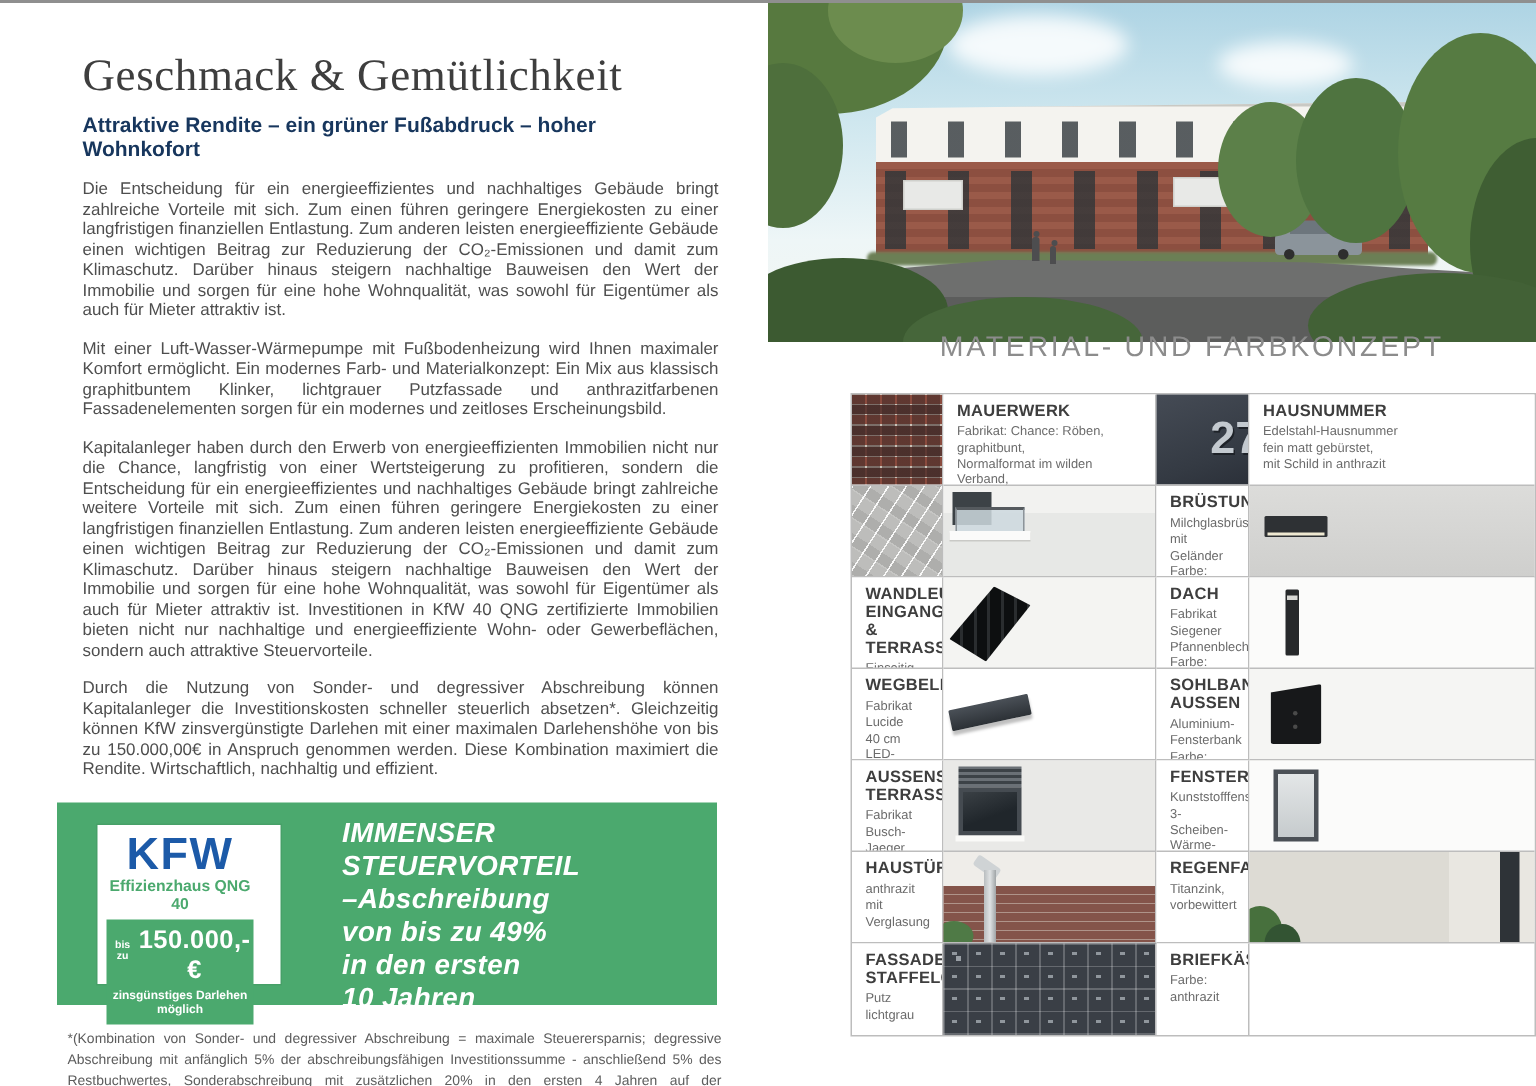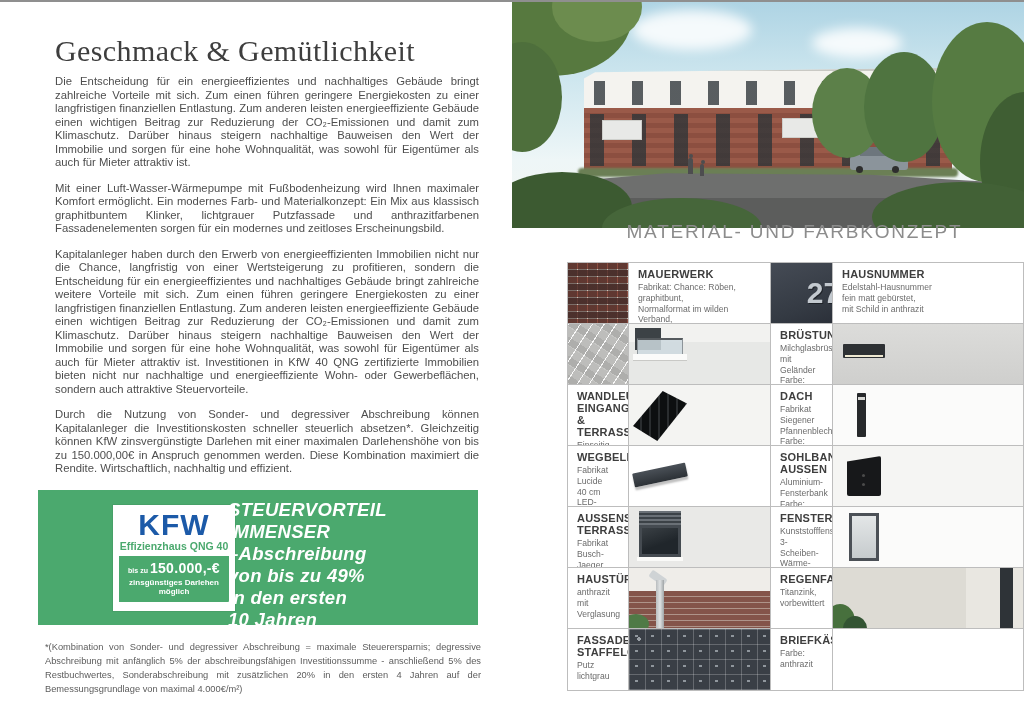--- a/index.html
+++ b/index.html
@@ -8,27 +8,27 @@
   .page { position:absolute; inset:0; width:1024px; height:528px; background:#fff; }
   .top-edge { position:absolute; top:0; left:0; width:1024px; height:2px; background:#8f8f8f; z-index:9; }
 
   
   .left-col { position:absolute; left:55px; top:34px; width:424px; }
   .doc-title { font-family:"Liberation Serif", serif; font-weight:400; font-size:30px; color:#3e3e3e; letter-spacing:.4px; margin-bottom:7px; }
   .doc-subtitle { font-size:14px; font-weight:bold; color:#17365d; margin-bottom:13px; }
   .para { font-size:11.3px; line-height:13.5px; color:#4e4e4e; text-align:justify; margin-bottom:12px; }
 
   .kfw-box { position:relative; margin:14px 0 0 -17px; width:440px; height:135px; background:#4BA96E; }
-  .kfw-card { position:absolute; left:27px; top:15px; width:122px; height:106px; background:#ffffff; padding:6px 6px 6px 6px; text-align:center; box-shadow:0 0 0 1px rgba(0,0,0,.05);margin-left:48px; }
+  .kfw-card { position:absolute; left:27px; top:15px; width:122px; height:106px; background:#ffffff; padding:6px 18px 6px 6px; text-align:center; box-shadow:0 0 0 1px rgba(0,0,0,.05); }
   .kfw-logo { color:#1C5AA8; font-weight:bold; font-size:30px; line-height:28px; letter-spacing:1px; }
   .kfw-caption { color:#4BA96E; font-weight:bold; font-size:10.5px; margin:1px 0 4px 0; }
   .kfw-subbox { background:#4BA96E; color:#fff; padding:4px 2px 5px 2px; }
   .kfw-amount-row { display:flex; align-items:baseline; justify-content:center; gap:2px; }
   .kfw-amount-prefix { font-size:7px; font-weight:bold; }
-  .kfw-amount { font-size:14px; font-weight:bold; letter-spacing:.3px; }
+  .kfw-amount { font-size:17px; font-weight:bold; letter-spacing:.3px; }
   .kfw-note { font-size:8px; font-weight:bold; line-height:9.5px; margin-top:2px; white-space:pre-line;text-align:center; }
   .kfw-claim { position:absolute; left:190px; top:9px; color:#ffffff; font-weight:bold; font-style:italic; font-size:18.5px; line-height:22px; letter-spacing:.3px; }
 
   .footnote { font-size:9.3px; line-height:14.2px; color:#5c5c5c; text-align:justify; margin:15px 0 0 -10px; width:436px; }
 
   
   .hero { position:absolute; left:512px; top:2px; width:512px; height:226px; overflow:hidden;
           background:linear-gradient(180deg,#aed4e4 0%,#cfe7ef 35%,#eef6f7 70%,#f3f5f1 100%); }
   .blob { position:absolute; border-radius:50%; }
   .cloud { background:rgba(255,255,255,.85); filter:blur(6px); }
@@ -121,41 +121,42 @@
       mask:repeating-linear-gradient(180deg, rgba(0,0,0,0) 0 6px, #000 6px 8px, rgba(0,0,0,0) 8px 15px); }
 </style>
 </head>
 <body>
 
 <div class="page">
   <div class="top-edge"></div>
 
   <div class="left-col">
     <h1 class="doc-title">Geschmack &amp; Gemütlichkeit</h1>
+    <h2 class="doc-subtitle">Attraktive Rendite – ein grüner Fußabdruck – hoher Wohnkofort</h2>
     <p class="para">Die Entscheidung für ein energieeffizientes und nachhaltiges Gebäude bringt zahlreiche Vorteile mit sich. Zum einen führen geringere Energiekosten zu einer langfristigen finanziellen Entlastung. Zum anderen leisten energieeffiziente Gebäude einen wichtigen Beitrag zur Reduzierung der CO₂-Emissionen und damit zum Klimaschutz. Darüber hinaus steigern nachhaltige Bauweisen den Wert der Immobilie und sorgen für eine hohe Wohnqualität, was sowohl für Eigentümer als auch für Mieter attraktiv ist.</p>
     <p class="para">Mit einer Luft-Wasser-Wärmepumpe mit Fußbodenheizung wird Ihnen maximaler Komfort ermöglicht. Ein modernes Farb- und Materialkonzept: Ein Mix aus klassisch graphitbuntem Klinker, lichtgrauer Putzfassade und anthrazitfarbenen Fassadenelementen sorgen für ein modernes und zeitloses Erscheinungsbild.</p>
     <p class="para">Kapitalanleger haben durch den Erwerb von energieeffizienten Immobilien nicht nur die Chance, langfristig von einer Wertsteigerung zu profitieren, sondern die Entscheidung für ein energieeffizientes und nachhaltiges Gebäude bringt zahlreiche weitere Vorteile mit sich. Zum einen führen geringere Energiekosten zu einer langfristigen finanziellen Entlastung. Zum anderen leisten energieeffiziente Gebäude einen wichtigen Beitrag zur Reduzierung der CO₂-Emissionen und damit zum Klimaschutz. Darüber hinaus steigern nachhaltige Bauweisen den Wert der Immobilie und sorgen für eine hohe Wohnqualität, was sowohl für Eigentümer als auch für Mieter attraktiv ist. Investitionen in KfW 40 QNG zertifizierte Immobilien bieten nicht nur nachhaltige und energieeffiziente Wohn- oder Gewerbeflächen, sondern auch attraktive Steuervorteile.</p>
     <p class="para">Durch die Nutzung von Sonder- und degressiver Abschreibung können Kapitalanleger die Investitionskosten schneller steuerlich absetzen*. Gleichzeitig können KfW zinsvergünstigte Darlehen mit einer maximalen Darlehenshöhe von bis zu 150.000,00€ in Anspruch genommen werden. Diese Kombination maximiert die Rendite. Wirtschaftlich, nachhaltig und effizient.</p>
 
     <div class="kfw-box">
       <div class="kfw-card">
         <div class="kfw-logo">KFW</div>
         <div class="kfw-caption">Effizienzhaus QNG 40</div>
         <div class="kfw-subbox">
           <div class="kfw-amount-row">
             <span class="kfw-amount-prefix">bis zu</span>
             <span class="kfw-amount">150.000,-€</span>
           </div>
           <div class="kfw-note">zinsgünstiges Darlehen
 möglich</div>
         </div>
       </div>
       <div class="kfw-claim">
+        <div>IMMENSER</div>
         <div>STEUERVORTEIL</div>
-        <div>IMMENSER</div>
         <div>–Abschreibung</div>
         <div>von bis zu 49%</div>
         <div>in den ersten</div>
         <div>10 Jahren</div>
       </div>
     </div>
 
     <p class="footnote">*(Kombination von Sonder- und degressiver Abschreibung = maximale Steuerersparnis; degressive Abschreibung mit anfänglich 5% der abschreibungsfähigen Investitionssumme - anschließend 5% des Restbuchwertes, Sonderabschreibung mit zusätzlichen 20% in den ersten 4 Jahren auf der Bemessungsgrundlage von maximal 4.000€/m²)</p>
   </div>
 

